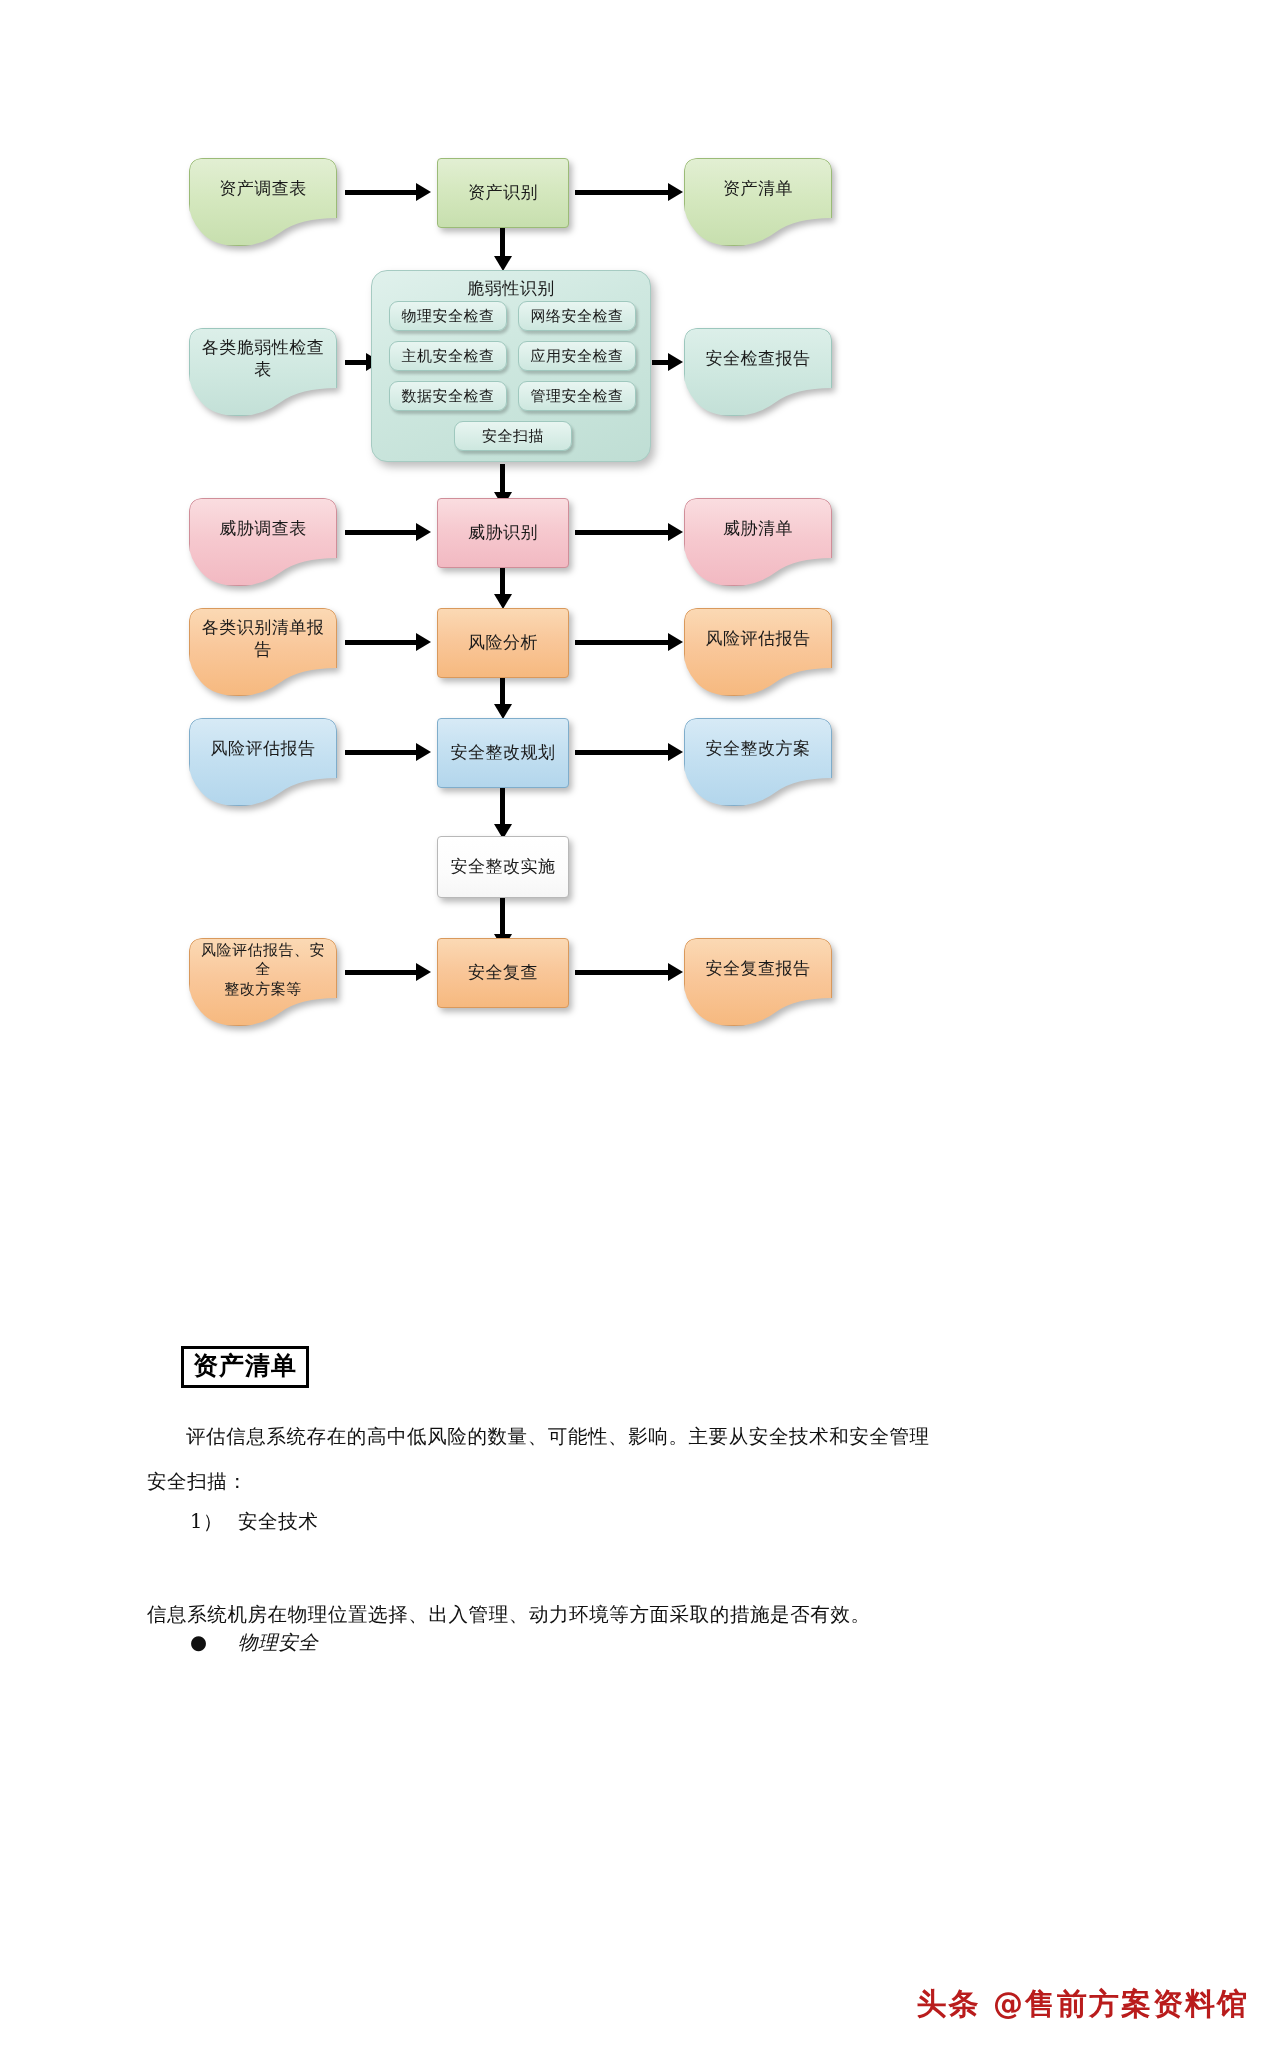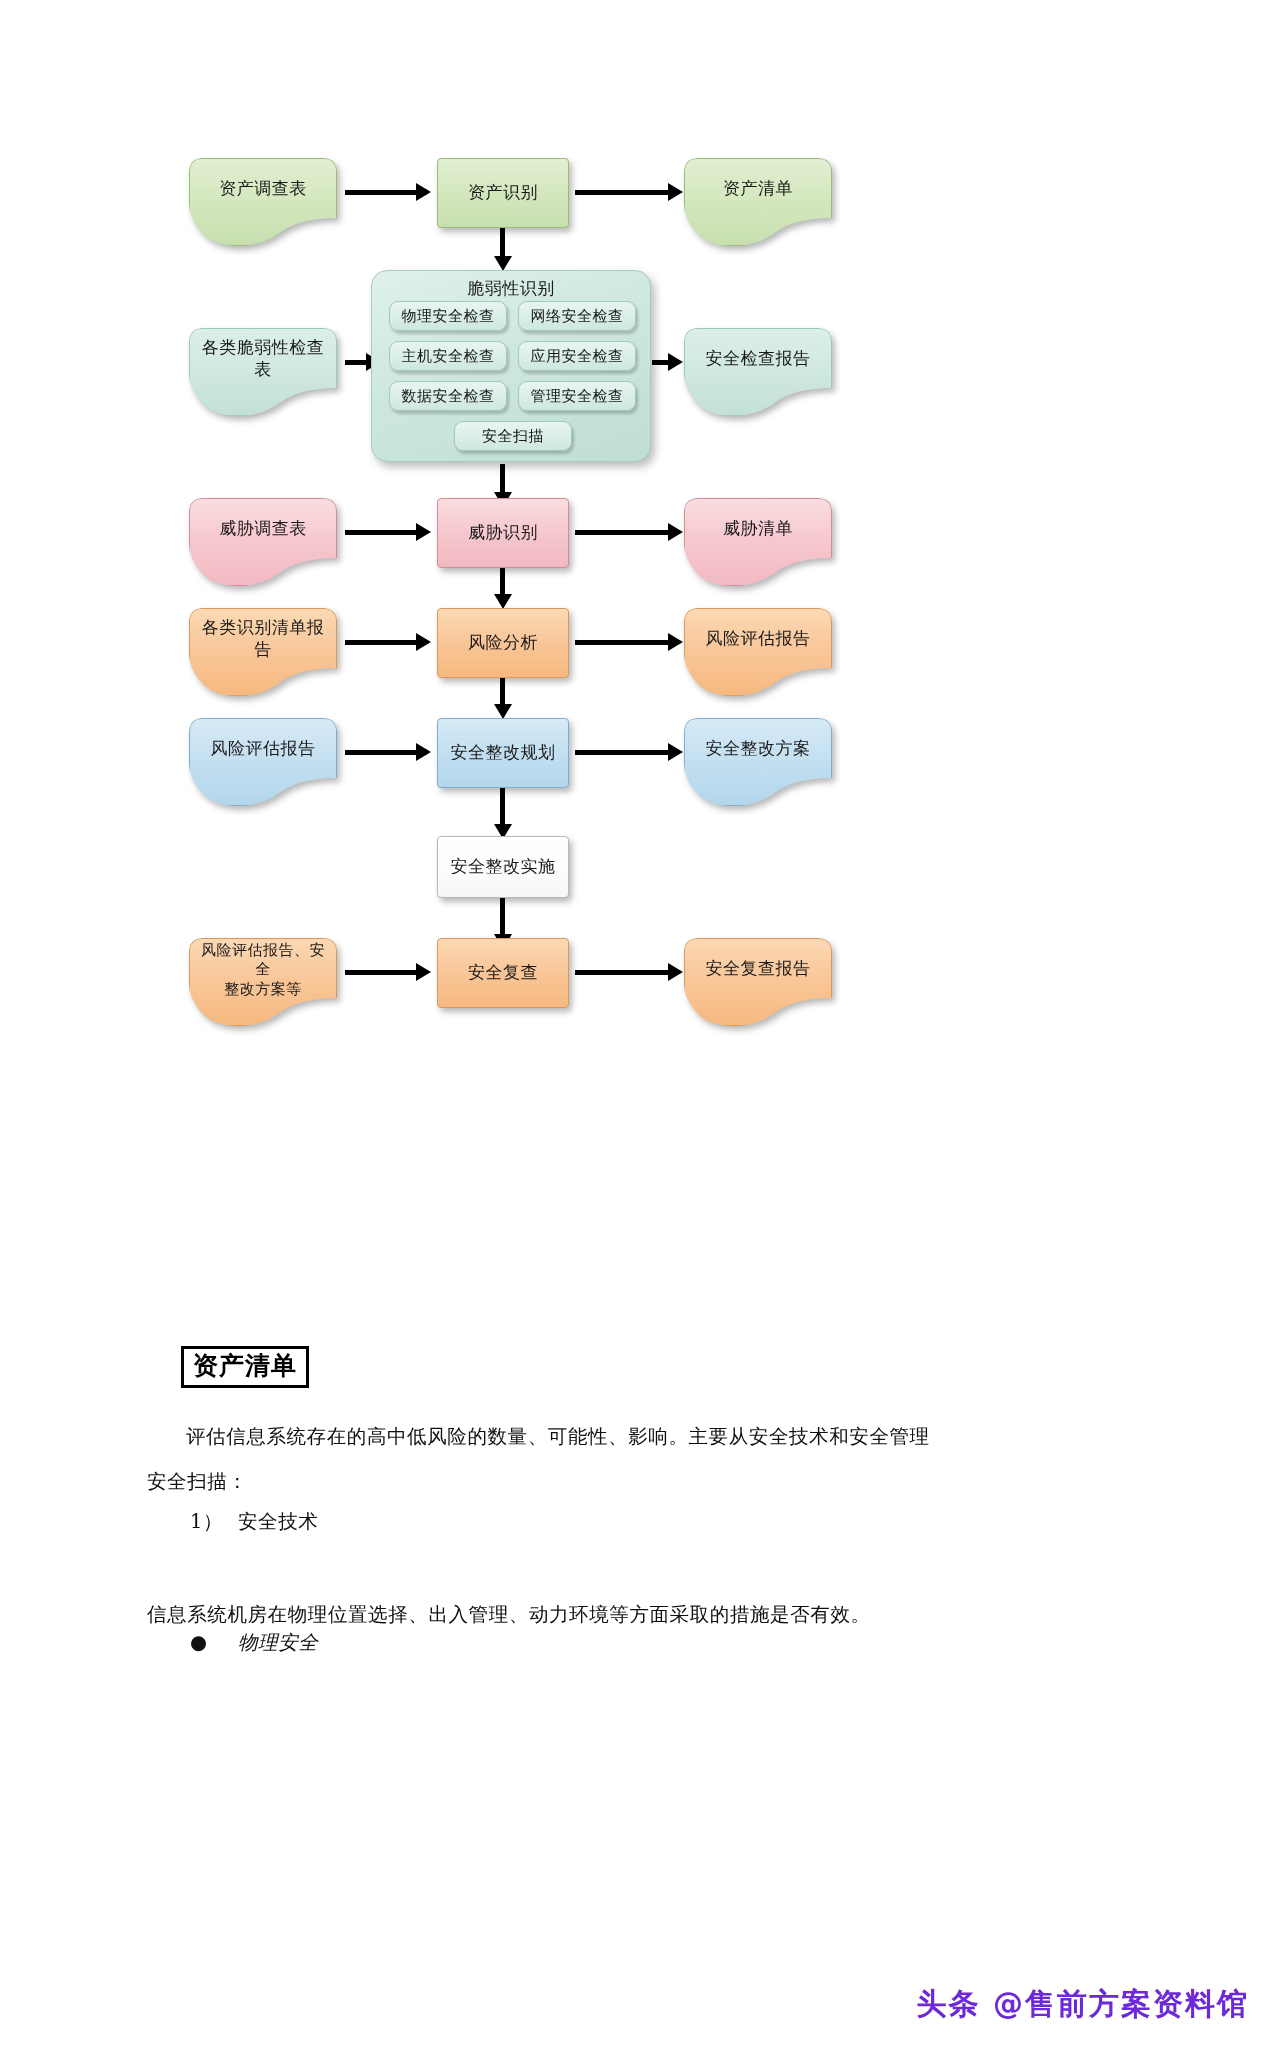--- a/index.html
+++ b/index.html
@@ -199,21 +199,21 @@
   }
   .list-bullet .dot { display: inline-block; width: 48px; }
 
   .watermark {
     position: absolute;
     right: 32px;
     bottom: 22px;
     font-size: 30px;
     font-weight: bold;
     letter-spacing: 2px;
-    color: #6d28d9;
+    color: #b91c1c;
     font-family: "DejaVu Sans", "Liberation Sans", sans-serif;
     white-space: nowrap;
   }
 </style>
 </head>
 <body>
 
 <div class="page">
 
   <div id="flowchart">

